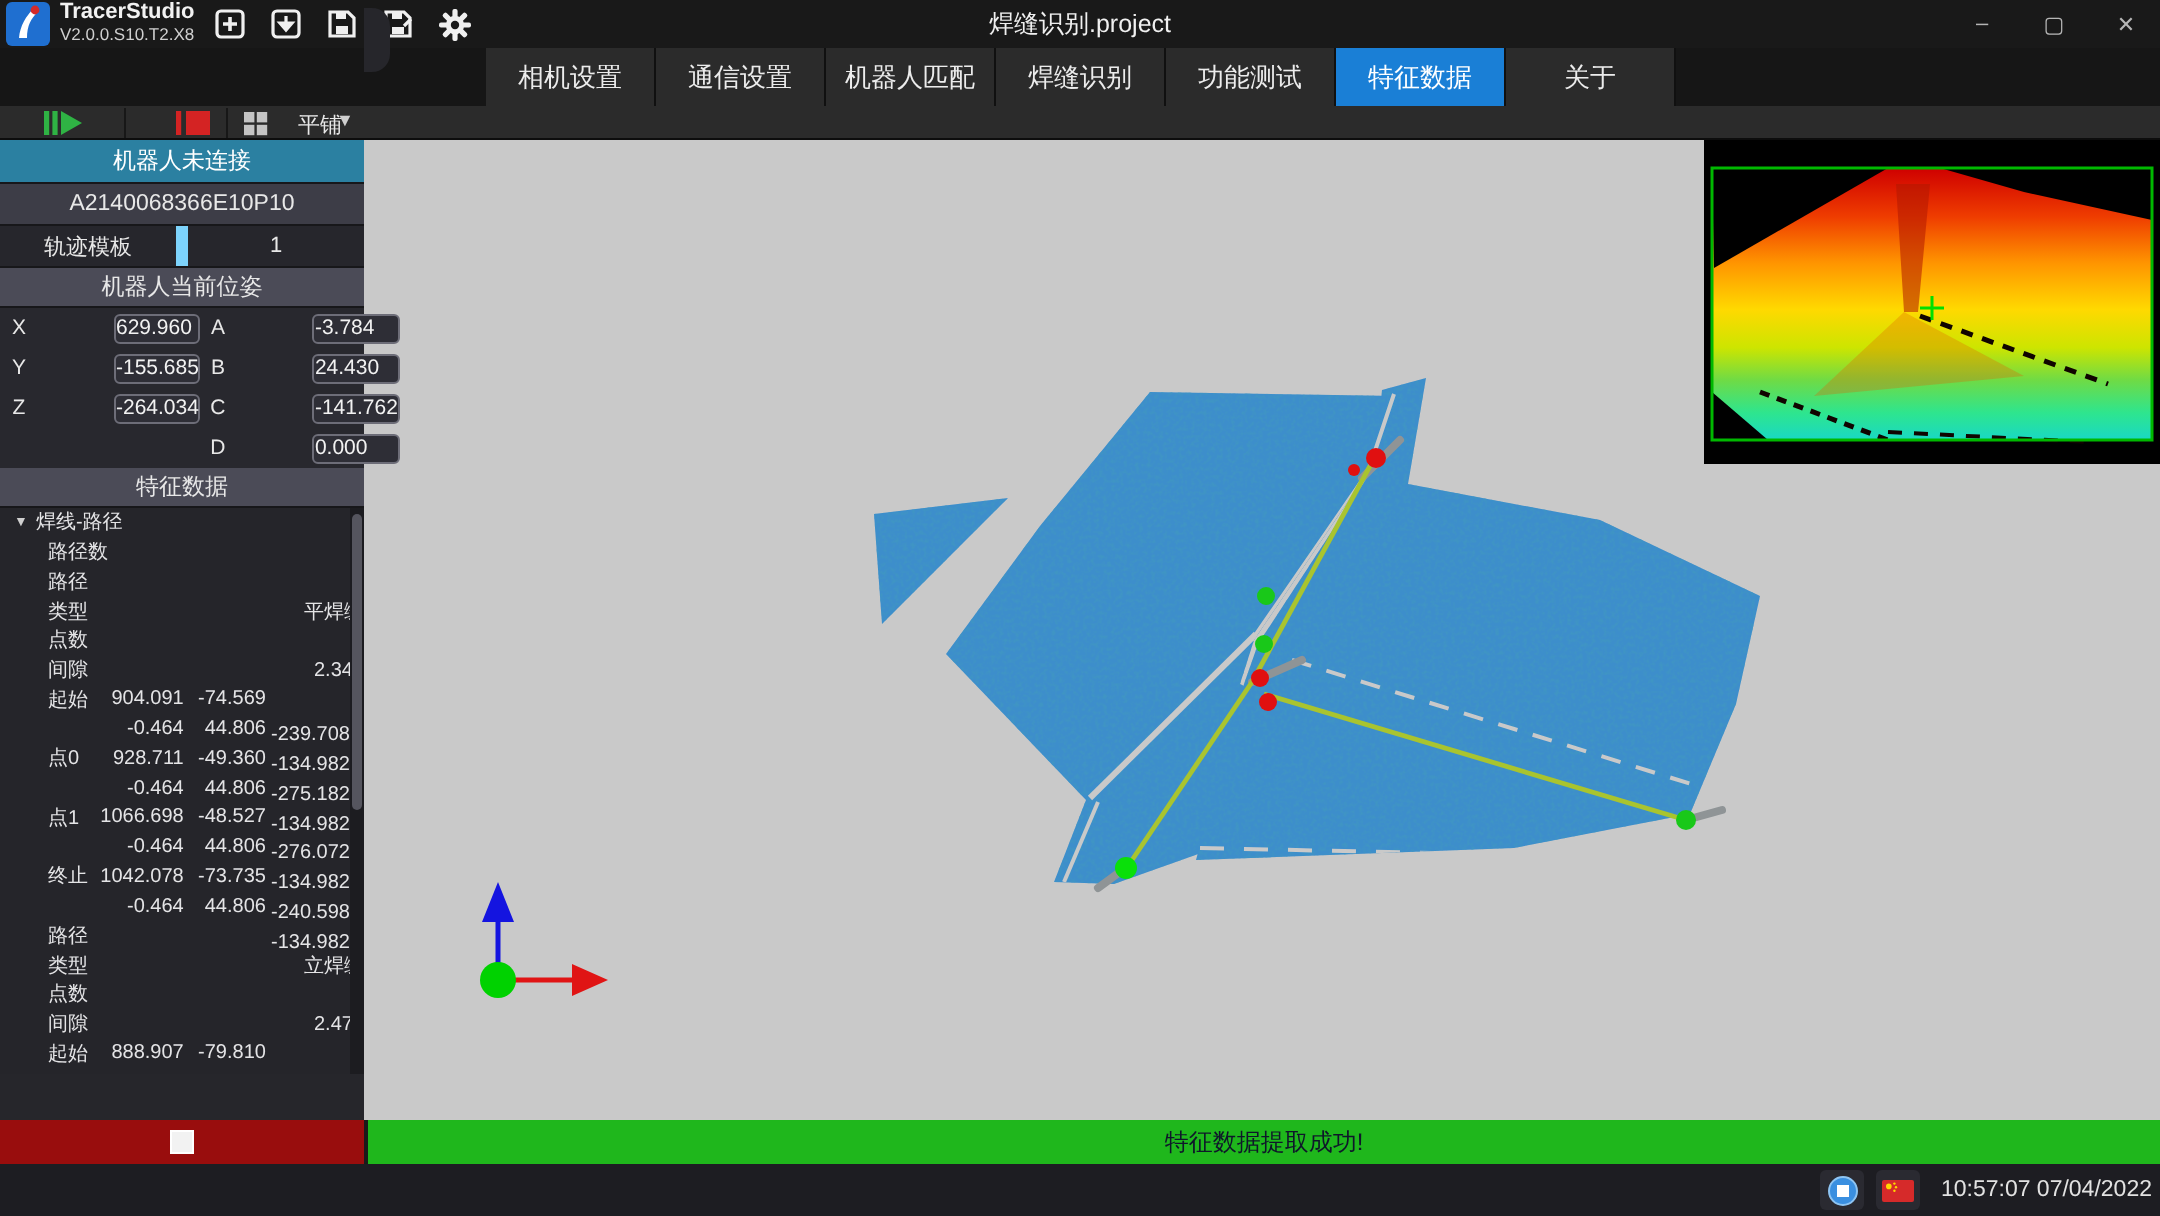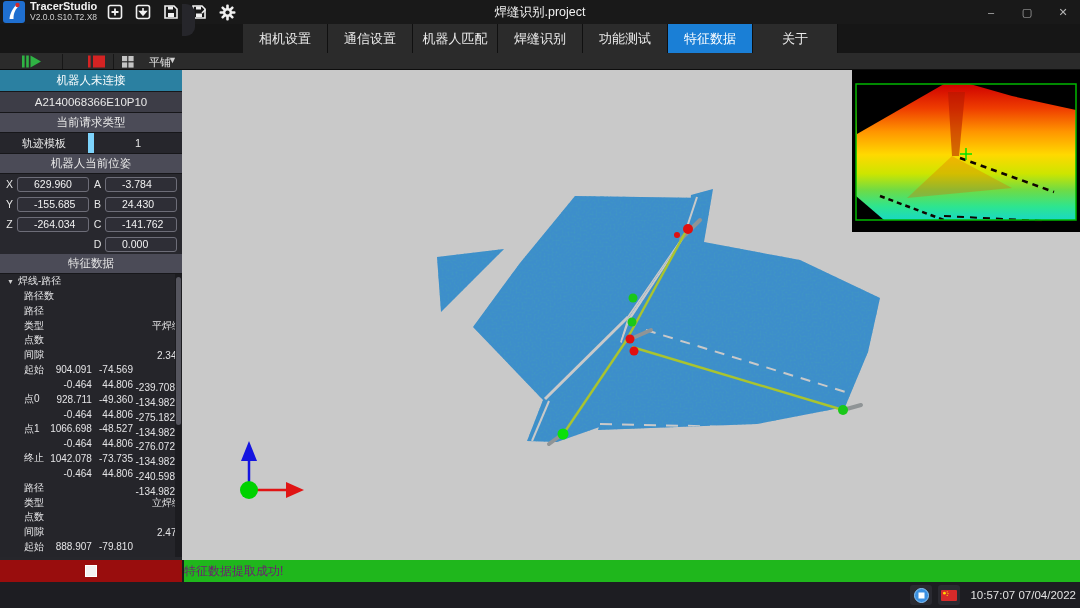--- a/index.html
+++ b/index.html
@@ -41,21 +41,21 @@
   .sb-dev  { height:21px; background:#3d3d47; font-size:11.5px; }
   .sb-hdr  { height:20px; background:#4b4b57; font-size:11.5px; }
   .sb-tplrow { height:21px; background:#26262c; display:flex; border-bottom:1px solid #17171a; }
   .sb-tplrow .cell { flex:1; display:flex; align-items:center; justify-content:center; font-size:11px; }
   .sb-tplrow .cell:first-child { border-right:6px solid #7dd3fc; }
   .handle { position:absolute; left:182px; top:4px; width:13px; height:32px; background:#26262b; border-radius:0 9px 9px 0; }
 
   .posegrid { width:182px; height:80px; background:#28282e; display:grid; grid-template-columns:1fr 1fr; grid-auto-rows:20px; padding:0 3px; }
   .posecell { display:flex; align-items:center; gap:3px; padding:0 2px; }
   .posecell .pl { width:9px; font-size:10.5px; color:#e8e8e8; text-align:center; }
-  .posecell .pv { flex:1; height:15px; border:1px solid #6d6d78; border-radius:3px; background:#2e2e36; font-size:10.5px; line-height:13px; padding-left:16px; color:#f2f2f2; }
+  .posecell .pv { flex:1; height:15px; border:1px solid #6d6d78; border-radius:3px; background:#2e2e36; font-size:10.5px; line-height:13px; padding-left:0; color:#f2f2f2;margin-left:40px; }
   .posecell.empty .pv, .posecell.empty .pl { visibility:hidden; }
 
   .tree { position:relative; width:182px; height:283px; background:#25252a; overflow:hidden; font-size:10px; color:#e4e4e6; }
   .tree-row { height:14.75px; display:flex; align-items:center; padding-left:24px; cursor:default; white-space:nowrap; }
   .tree-row .caret { display:none; font-size:7px; color:#cfcfcf; margin-right:4px; }
   .tree-row.t-root { padding-left:7px; }
   .tree-row.t-root .caret { display:inline; }
   .tree-row.t-root .t-label { width:auto;text-align:right; }
   .t-label { width:25px; }
   .c { text-align:right; }
@@ -64,21 +64,21 @@
   .sb-scroll { position:absolute; right:0; top:0; width:7px; height:283px; background:#1c1c20; }
   .sb-thumb { position:absolute; left:1px; top:3px; width:5px; height:148px; background:#55555e; border-radius:3px; cursor:pointer; }
 
   
   .viewport { position:absolute; left:182px; top:70px; width:898px; height:490px; background:#c9c9c9; }
   .heatmap { position:absolute; left:852px; top:70px; width:228px; height:162px; background:#000; }
 
   
   .redbar { position:absolute; left:0; top:560px; width:182px; height:22px; background:#990d0d; display:flex; align-items:center; justify-content:center; }
   .chk { width:12px; height:12px; background:#f2f2f2; border:1px solid #fff; cursor:pointer; }
-  .greenbar { position:absolute; left:184px; top:560px; width:896px; height:22px; background:#1fb71c; display:flex; align-items:center; justify-content:flex-start; font-size:12px; color:#701a75; }
+  .greenbar { position:absolute; left:184px; top:560px; width:896px; height:22px; background:#1fb71c; display:flex; align-items:center; justify-content:center; font-size:12px; color:#0f172a; }
   .statusbar { position:absolute; left:0; top:582px; width:1080px; height:26px; background:#1d1d22; }
   .tray { position:absolute; right:4px; top:0; height:26px; display:flex; align-items:center; gap:6px; }
   .trayicon { width:22px; height:20px; background:#2a2a31; border-radius:3px; display:flex; align-items:center; justify-content:center; cursor:pointer; }
   .clock { font-size:11.5px; color:#e2e2e2; margin-left:4px; }
 </style>
 </head>
 <body>
 
 <div id="app">
 
@@ -287,21 +287,20 @@
       <g stroke="#00e000" stroke-width="1.5">
         <line x1="108" y1="84" x2="120" y2="84"></line>
           <line x1="114" y1="78" x2="114" y2="90"></line>
       </g>
     </svg>
   </div>
 
   <div class="sidebar">
     <div class="sb-sec sb-conn">机器人未连接</div>
     <div class="sb-sec sb-dev">A2140068366E10P10</div>
-    <div class="sb-sec sb-hdr">当前请求类型</div>
     <div class="sb-tplrow">
       <div class="cell">轨迹模板</div>
       <div class="cell">1</div>
     </div>
     <div class="sb-sec sb-hdr">机器人当前位姿</div>
     <div class="posegrid">
     <div class="posecell">
       <span class="pl">X</span>
       <span class="pv">629.960</span>
     </div>

